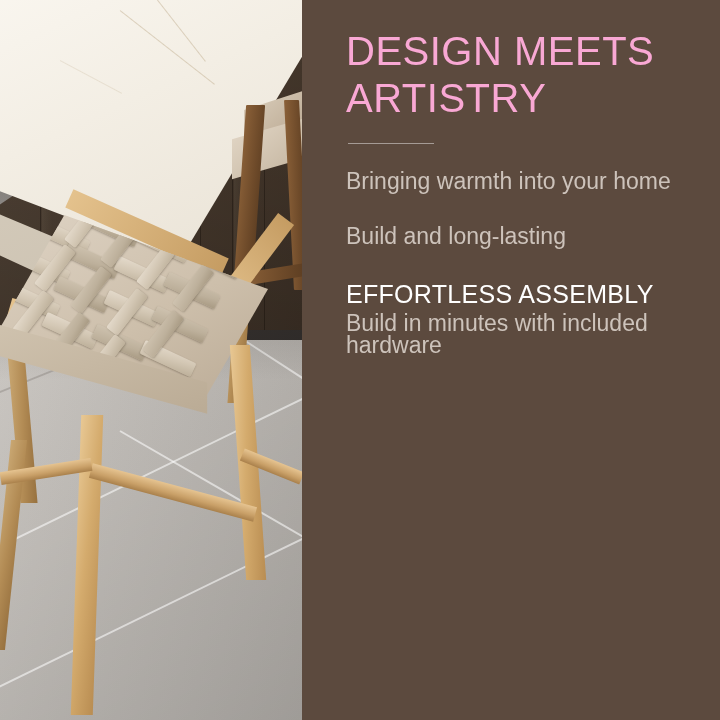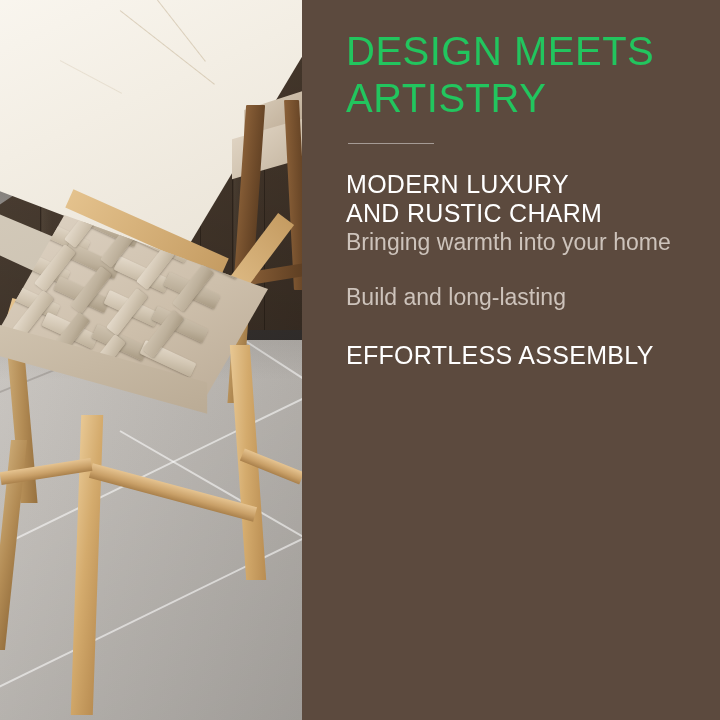--- a/index.html
+++ b/index.html
@@ -150,21 +150,21 @@
     position:relative;
     width:418px; height:720px;
     background:#5c4a3e;
     padding:28px 24px 0 44px;
   }
   .headline {
     font-size:40px;
     line-height:47px;
     font-weight:300;
     letter-spacing:.5px;
-    color:#22c55e;
+    color:#f9a8d4;
     white-space:pre-line;
   }
   .divider {
     width:86px; height:1px;
     background:rgba(255,255,255,.45);
     margin:21px 0 0 2px;
   }
   .features { margin-top:26px; }
   .feature { margin-bottom:33px; }
   .feature:last-child { margin-bottom:0; }
@@ -284,29 +284,29 @@
   <div id="panel">
 
     <h1 class="headline">DESIGN MEETS
 ARTISTRY</h1>
 
     <div class="divider"></div>
 
     <div class="features">
 
       <div class="feature">
-        <div class="f-title">MODERN LUXURY
-AND RUSTIC CHARM</div>
         <div class="f-sub">Bringing warmth into your home</div>
       </div>
 
       <div class="feature">
         <div class="f-sub">Build and long-lasting</div>
       </div>
 
 
       <div class="feature">
         <div class="f-title">EFFORTLESS ASSEMBLY</div>
+        <div class="f-sub">Build in minutes with included
+hardware</div>
       </div>
 
     </div>
   </div>
 </div>
 
 </body></html>

